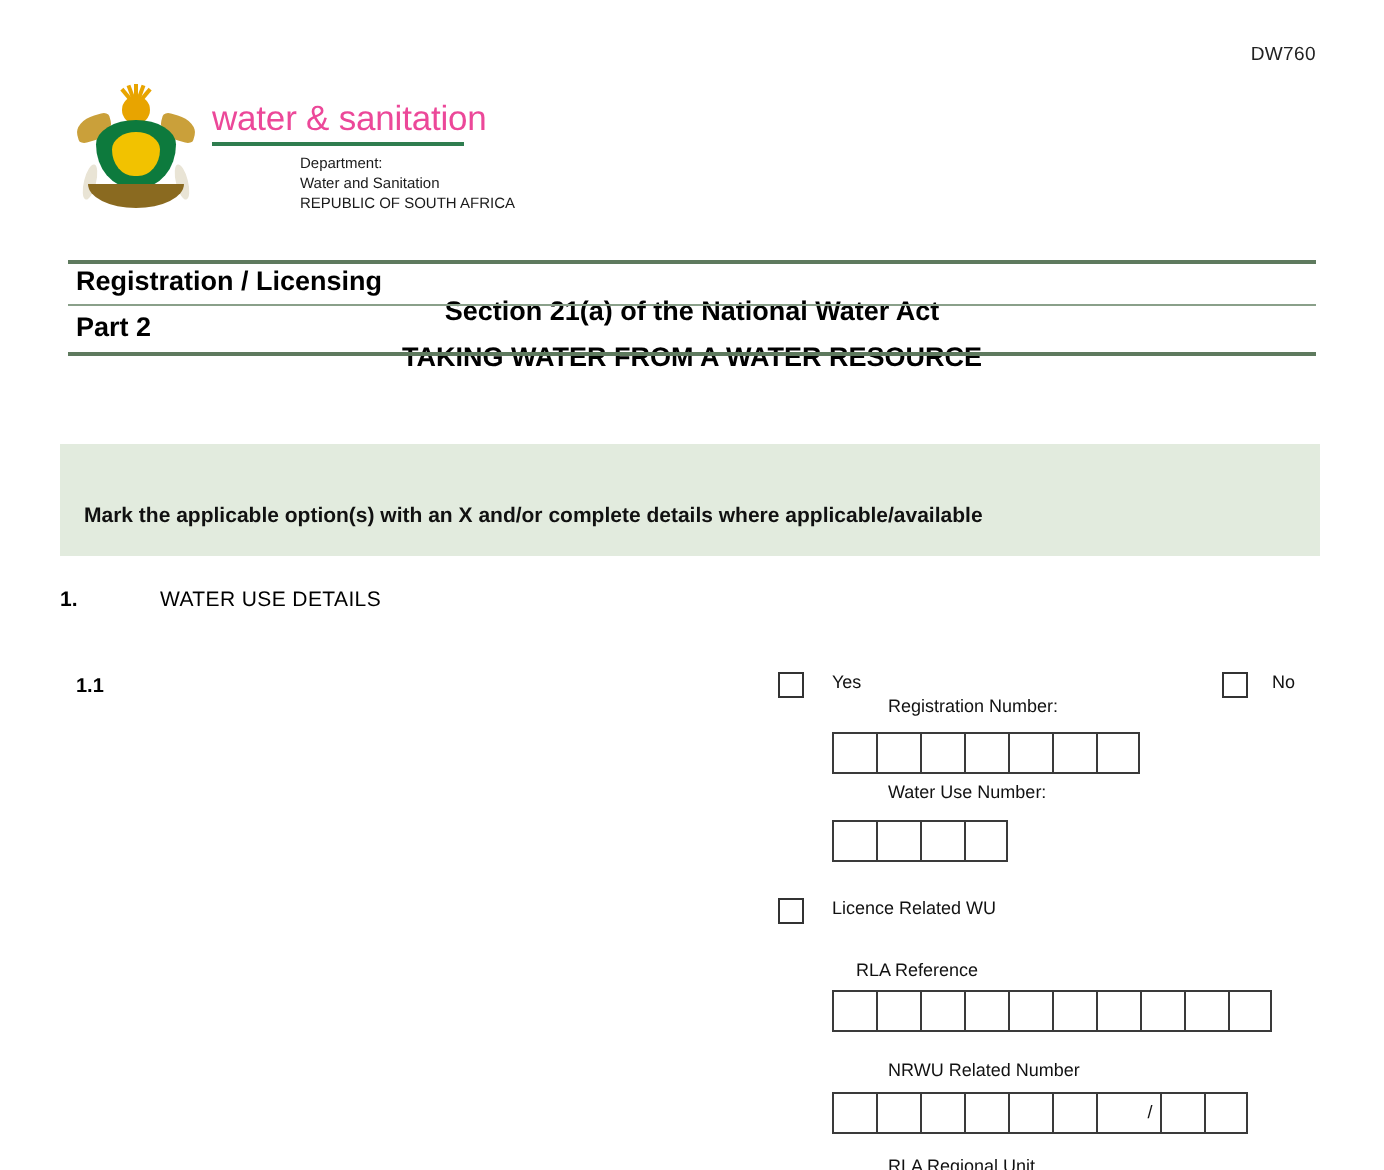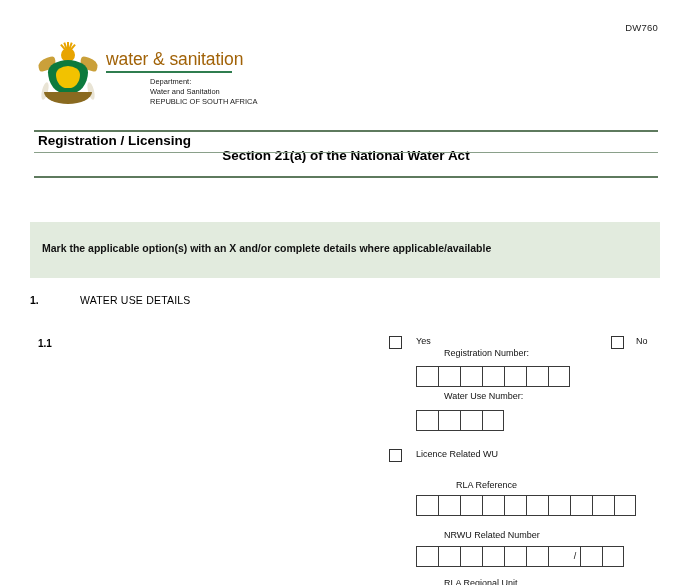--- a/index.html
+++ b/index.html
@@ -111,21 +111,21 @@
   }
   .coat-of-arms .tusk-l { left: 2px; transform: rotate(14deg); }
   .coat-of-arms .tusk-r { right: 2px; transform: rotate(-14deg); }
 
   .logo-text {
     margin-left: 10px;
     padding-top: 4px;
   }
   .logo-title {
     font-size: 17.5px;
-    color: #a16207;
+    color: #ec4899;
     font-weight: 400;
     letter-spacing: -0.1px;
     line-height: 1.1;
   }
   .logo-rule {
     width: 126px;
     height: 2px;
     background: #2f7d4f;
     margin: 2px 0 4px 0;
   }
@@ -175,21 +175,21 @@
     position: absolute;
     left: 30px;
     top: 222px;
     width: 630px;
     height: 56px;
     background: #e2ebde;
   }
   .banner-text {
     position: absolute;
     left: 42px;
-    top: 242px;
+    top: 252px;
     font-size: 10.5px;
     font-weight: bold;
     color: #111;
   }
 
   
   .sec-num {
     position: absolute;
     left: 30px;
     top: 294px;
@@ -245,21 +245,21 @@
   .lbl-lic { left: 416px; top: 449px; }
 
   .field-label {
     position: absolute;
     font-size: 9px;
     color: #111;
     padding-left: 28px;
   }
   .lbl-regnum { left: 416px; top: 348px; }
   .lbl-wunum  { left: 416px; top: 391px; }
-  .lbl-rla    { left: 428px; top: 480px; }
+  .lbl-rla    { left: 400px; top: 480px; }
   .lbl-nrwu   { left: 416px; top: 530px; }
   .lbl-rlaunit{ left: 416px; top: 578px; }
 
   
   .boxrow {
     position: absolute;
     display: flex;
     height: 21px;
   }
   .cell {
@@ -318,20 +318,24 @@
       <div class="logo-sub bold">REPUBLIC OF SOUTH AFRICA</div>
     </div>
   </div>
 
   <div class="rule-thick rule-top"></div>
   <div class="title-row title-row-1">
     <div class="left">Registration / Licensing</div>
     <div class="right">Section 21(a) of the National Water Act</div>
   </div>
   <div class="rule-thick rule-mid"></div>
+  <div class="title-row title-row-2">
+    <div class="left">Part 2</div>
+    <div class="right">TAKING WATER FROM A WATER RESOURCE</div>
+  </div>
   <div class="rule-thick rule-bot"></div>
 
   <div class="banner"></div>
   <div class="banner-text">Mark the applicable option(s) with an X and/or complete details where applicable/available</div>
 
   <div class="sec-num">1.</div>
   <div class="sec-title">WATER USE DETAILS</div>
 
   <div class="q-num">1.1</div>
 

